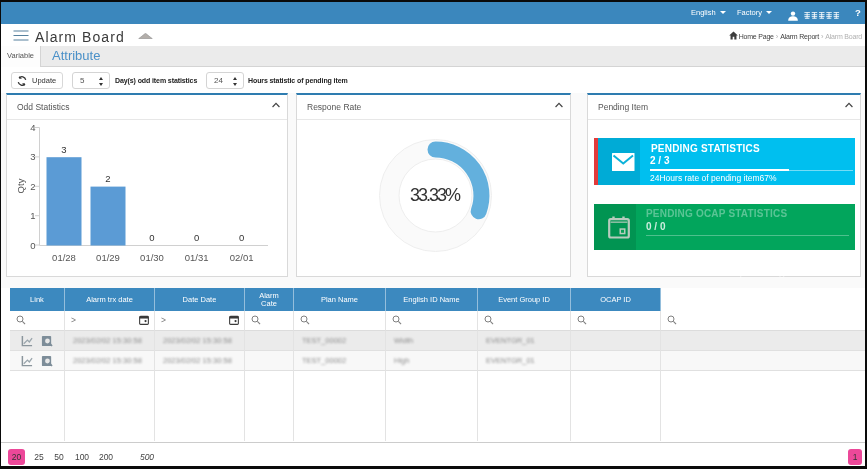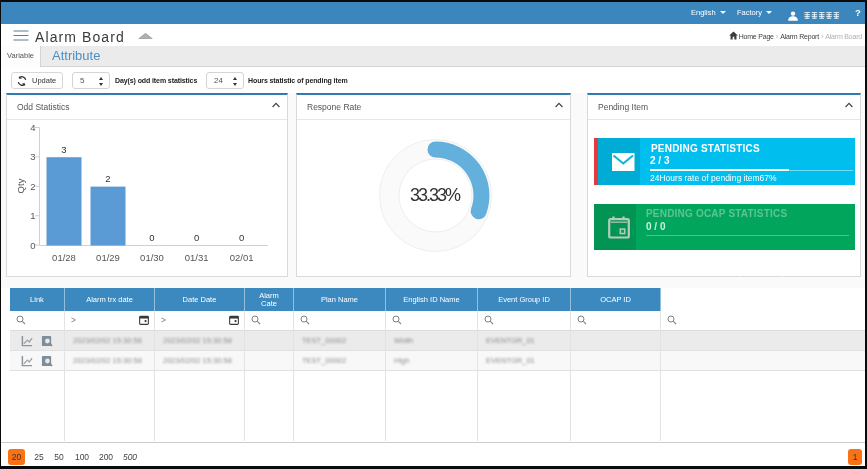--- a/index.html
+++ b/index.html
@@ -40,21 +40,21 @@
   .hcell { position:absolute; top:0; height:23px; color:#fff; font-size:7.5px; text-align:center; border-right:1px solid rgba(255,255,255,0.45); display:flex; align-items:center; justify-content:center; line-height:8px; background:#3c89bf; }
   .fcell { position:absolute; top:23px; height:20px; background:#fff; border-right:1px solid #e3e3e3; border-bottom:1px solid #dcdcdc; }
   .drow1 { background:#ebebeb; }
   .drow2 { background:#f8f8f8; }
   .dcell { position:absolute; height:20px; border-right:1px solid #e3e3e3; border-bottom:1px solid #e0e0e0; font-size:7.5px; color:#8d8d8d; line-height:20px; padding-left:8px; overflow:hidden; white-space:nowrap; }
   .blur { filter:blur(0.8px); }
   .ecell { position:absolute; top:83px; height:70px; border-right:1px solid #e3e3e3; background:#fff; }
   
   #pager { left:1px; top:442px; width:865px; height:25px; background:#fff; border-top:1px solid #ccc; }
   .pbtn { position:absolute; top:6px; height:16px; font-size:8.5px; color:#444; text-align:center; line-height:16px; border-radius:3px; }
-  .psel { background:#f97316; color:#333; }
+  .psel { background:#ec4899; color:#333; }
 </style>
 </head>
 <body>
 
 <div class="abs" id="topbar">
   <div class="itm" style="left:690px;">English<span class="caret"></span></div>
   <div class="itm" style="left:736px;">Factory<span class="caret"></span></div>
   <svg class="abs" style="left:786px;top:9.5px;width:12px;height:10px;z-index:3;" viewBox="0 0 12 10">
     <circle cx="6" cy="2.6" r="2.2" fill="#fff"></circle>
     <path d="M1.2 9.8 C1.2 6.4 3.6 5.3 6 5.3 C8.4 5.3 10.8 6.4 10.8 9.8 Z" fill="#fff"></path>
@@ -352,20 +352,20 @@
     <div class="ecell" style="left:562px;width:90px;"></div>
     <div class="ecell" style="left:652px;width:212px;"></div>
   </div>
 
 <div class="abs" id="pager">
   <div class="pbtn psel" style="left:7px;width:17px;">20</div>
   <div class="pbtn" style="left:31px;width:14px;">25</div>
   <div class="pbtn" style="left:51px;width:14px;">50</div>
   <div class="pbtn" style="left:71px;width:20px;">100</div>
   <div class="pbtn" style="left:95px;width:20px;">200</div>
-  <div class="pbtn" style="left:119px;width:20px;font-style:italic;">500</div>
+  <div class="pbtn" style="left:136px;width:20px;font-style:italic;">500</div>
   <div class="pbtn psel" style="left:847px;width:14px;">1</div>
 </div>
 
 <div class="fr" style="left:0;top:0;width:867px;height:2px;"></div>
 <div class="fr" style="left:0;top:0;width:1px;height:469px;"></div>
 <div class="fr" style="right:0;top:0;width:2px;height:469px;"></div>
 <div class="fr" style="left:0;bottom:0;width:867px;height:3px;"></div>
 
 </body></html>

